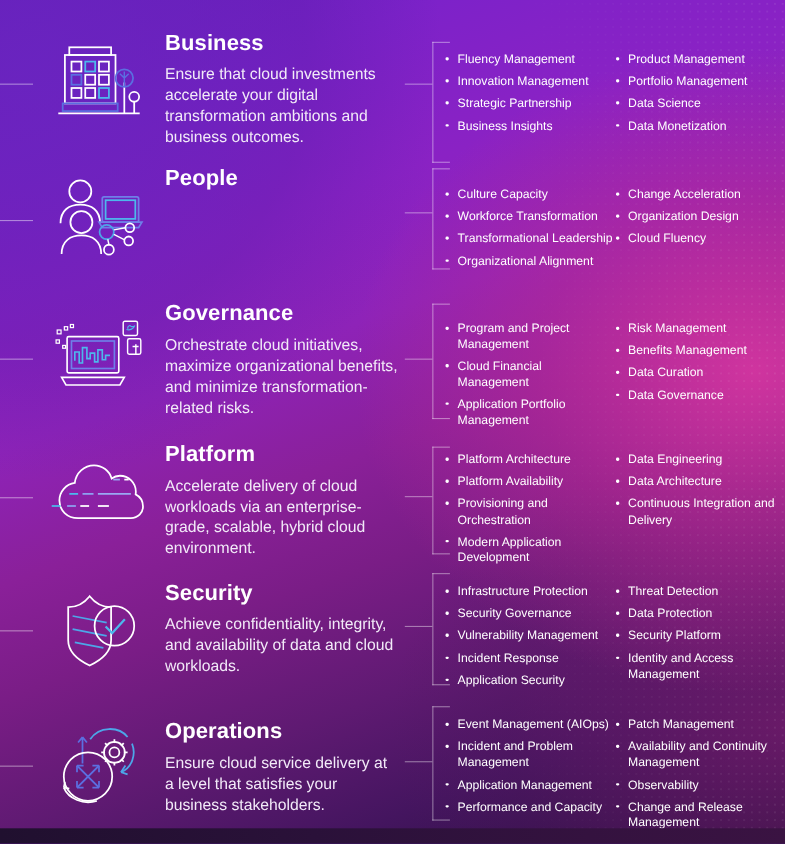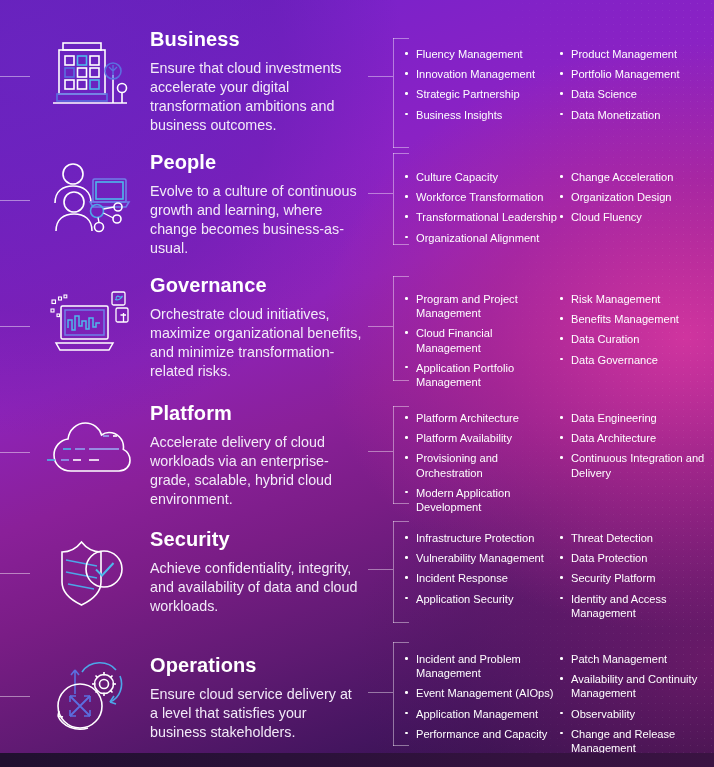--- a/index.html
+++ b/index.html
@@ -167,21 +167,20 @@
         <circle cx="68" cy="45" r="4" stroke="#ffffff"></circle>
         <circle cx="67" cy="57" r="4" stroke="#ffffff"></circle>
         <circle cx="49" cy="65" r="4.5" stroke="#ffffff"></circle>
         <line x1="53.5" y1="47" x2="64" y2="45" stroke="#ffffff" stroke-width="1.3"></line>
         <line x1="53.5" y1="51" x2="63.3" y2="56" stroke="#ffffff" stroke-width="1.3"></line>
         <line x1="48" y1="55.5" x2="49" y2="60.5" stroke="#ffffff" stroke-width="1.3"></line>
       </svg>
     </div>
     <div class="textcol" style="top:3px;">
       <div class="heading">People</div>
-      <div class="desc">Evolve to a culture of continuous growth and learning, where change becomes business-as-usual.</div>
     </div>
     <div class="bracket" style="left:382px;top:5px;height:92px;">
       <div class="stem" style="top:40px;"></div>
       <div class="barv"></div>
         <div class="barh-t"></div>
         <div class="barh-b"></div>
     </div>
     <div class="bullets" style="left:404px;top:22px;">
       <div class="bcol left">
         <div class="bullet"><span class="dot"></span><span>Culture Capacity</span></div>
@@ -301,20 +300,21 @@
     </div>
     <div class="bracket" style="left:382px;top:3px;height:102px;">
       <div class="stem" style="top:48px;"></div>
       <div class="barv"></div>
         <div class="barh-t"></div>
         <div class="barh-b"></div>
     </div>
     <div class="bullets" style="left:404px;top:13px;">
       <div class="bcol left">
         <div class="bullet"><span class="dot"></span><span>Infrastructure Protection</span></div>
+        <div class="bullet"><span class="dot"></span><span>Security Governance</span></div>
         <div class="bullet"><span class="dot"></span><span>Vulnerability Management</span></div>
         <div class="bullet"><span class="dot"></span><span>Incident Response</span></div>
         <div class="bullet"><span class="dot"></span><span>Application Security</span></div>
       </div>
       <div class="bcol right">
         <div class="bullet"><span class="dot"></span><span>Threat Detection</span></div>
         <div class="bullet"><span class="dot"></span><span>Data Protection</span></div>
         <div class="bullet"><span class="dot"></span><span>Security Platform</span></div>
         <div class="bullet"><span class="dot"></span><span>Identity and Access Management</span></div>
       </div>
@@ -356,22 +356,22 @@
       <div class="desc">Ensure cloud service delivery at a level that satisfies your business stakeholders.</div>
     </div>
     <div class="bracket" style="left:382px;top:2px;height:104px;">
       <div class="stem" style="top:50px;"></div>
       <div class="barv"></div>
         <div class="barh-t"></div>
         <div class="barh-b"></div>
     </div>
     <div class="bullets" style="left:404px;top:12px;">
       <div class="bcol left">
+        <div class="bullet"><span class="dot"></span><span>Event Management (AIOps)</span></div>
         <div class="bullet"><span class="dot"></span><span>Incident and Problem Management</span></div>
-        <div class="bullet"><span class="dot"></span><span>Event Management (AIOps)</span></div>
         <div class="bullet"><span class="dot"></span><span>Application Management</span></div>
         <div class="bullet"><span class="dot"></span><span>Performance and Capacity</span></div>
       </div>
       <div class="bcol right">
         <div class="bullet"><span class="dot"></span><span>Patch Management</span></div>
         <div class="bullet"><span class="dot"></span><span>Availability and Continuity Management</span></div>
         <div class="bullet"><span class="dot"></span><span>Observability</span></div>
         <div class="bullet"><span class="dot"></span><span>Change and Release Management</span></div>
       </div>
     </div>

